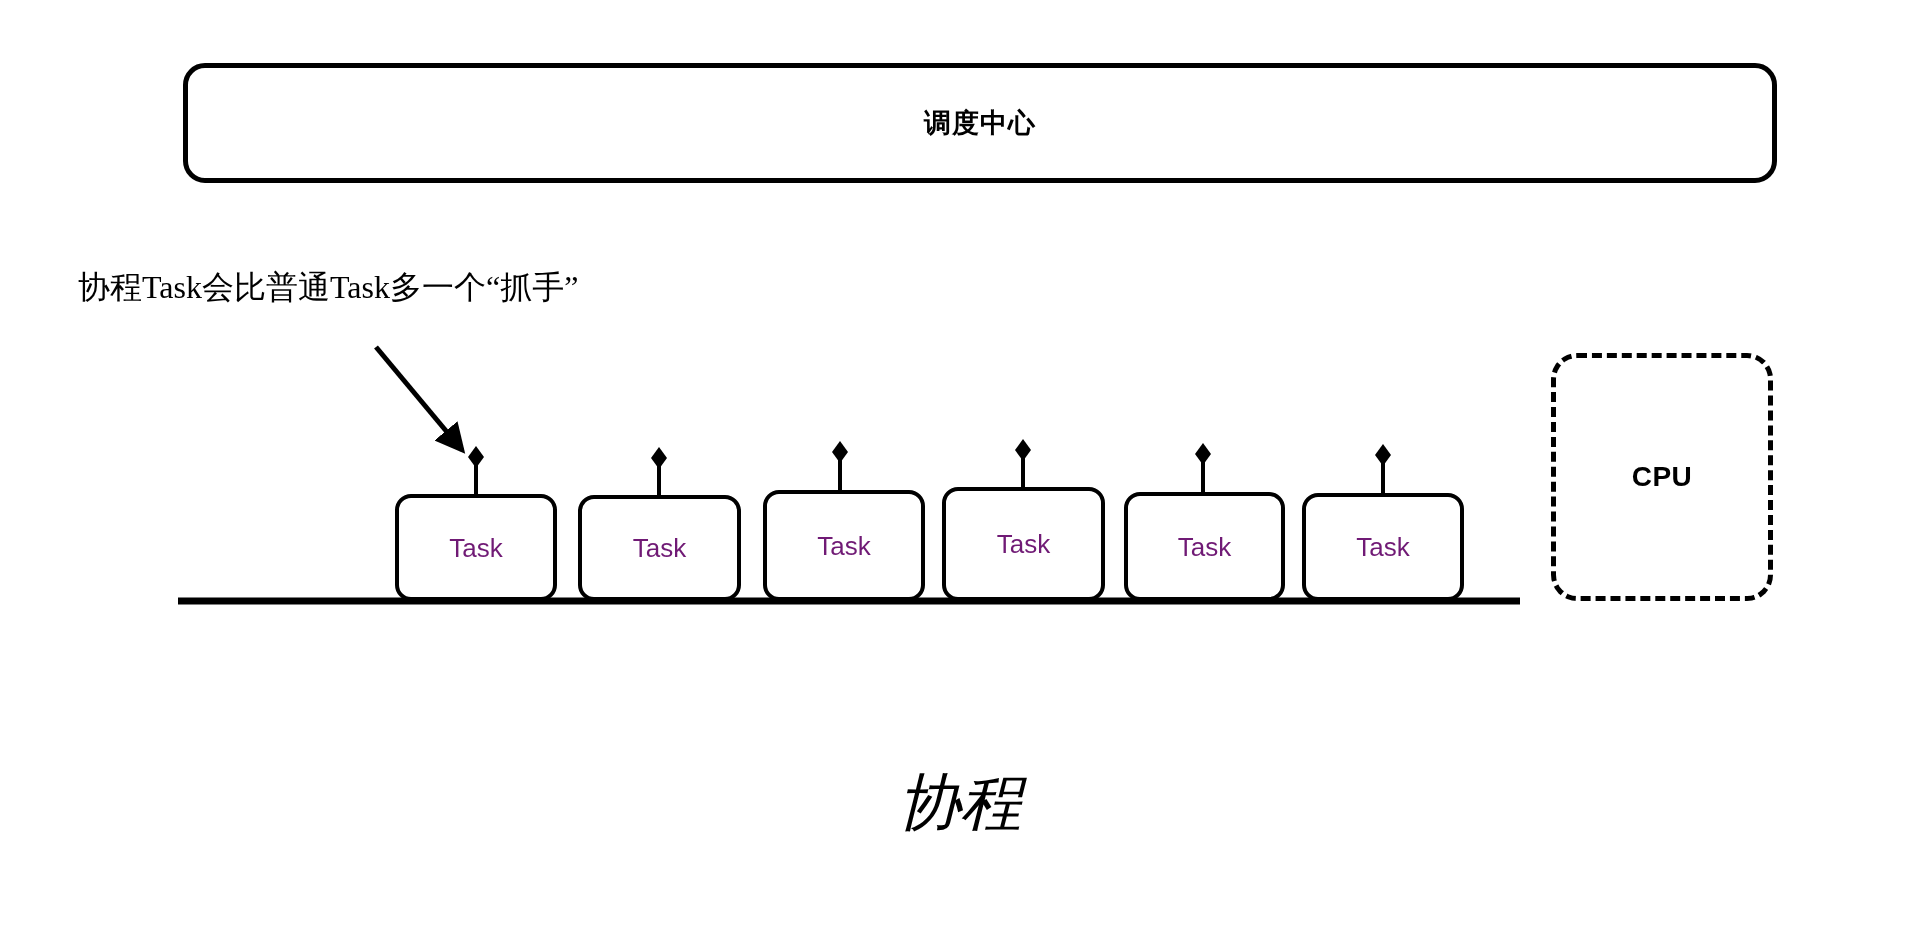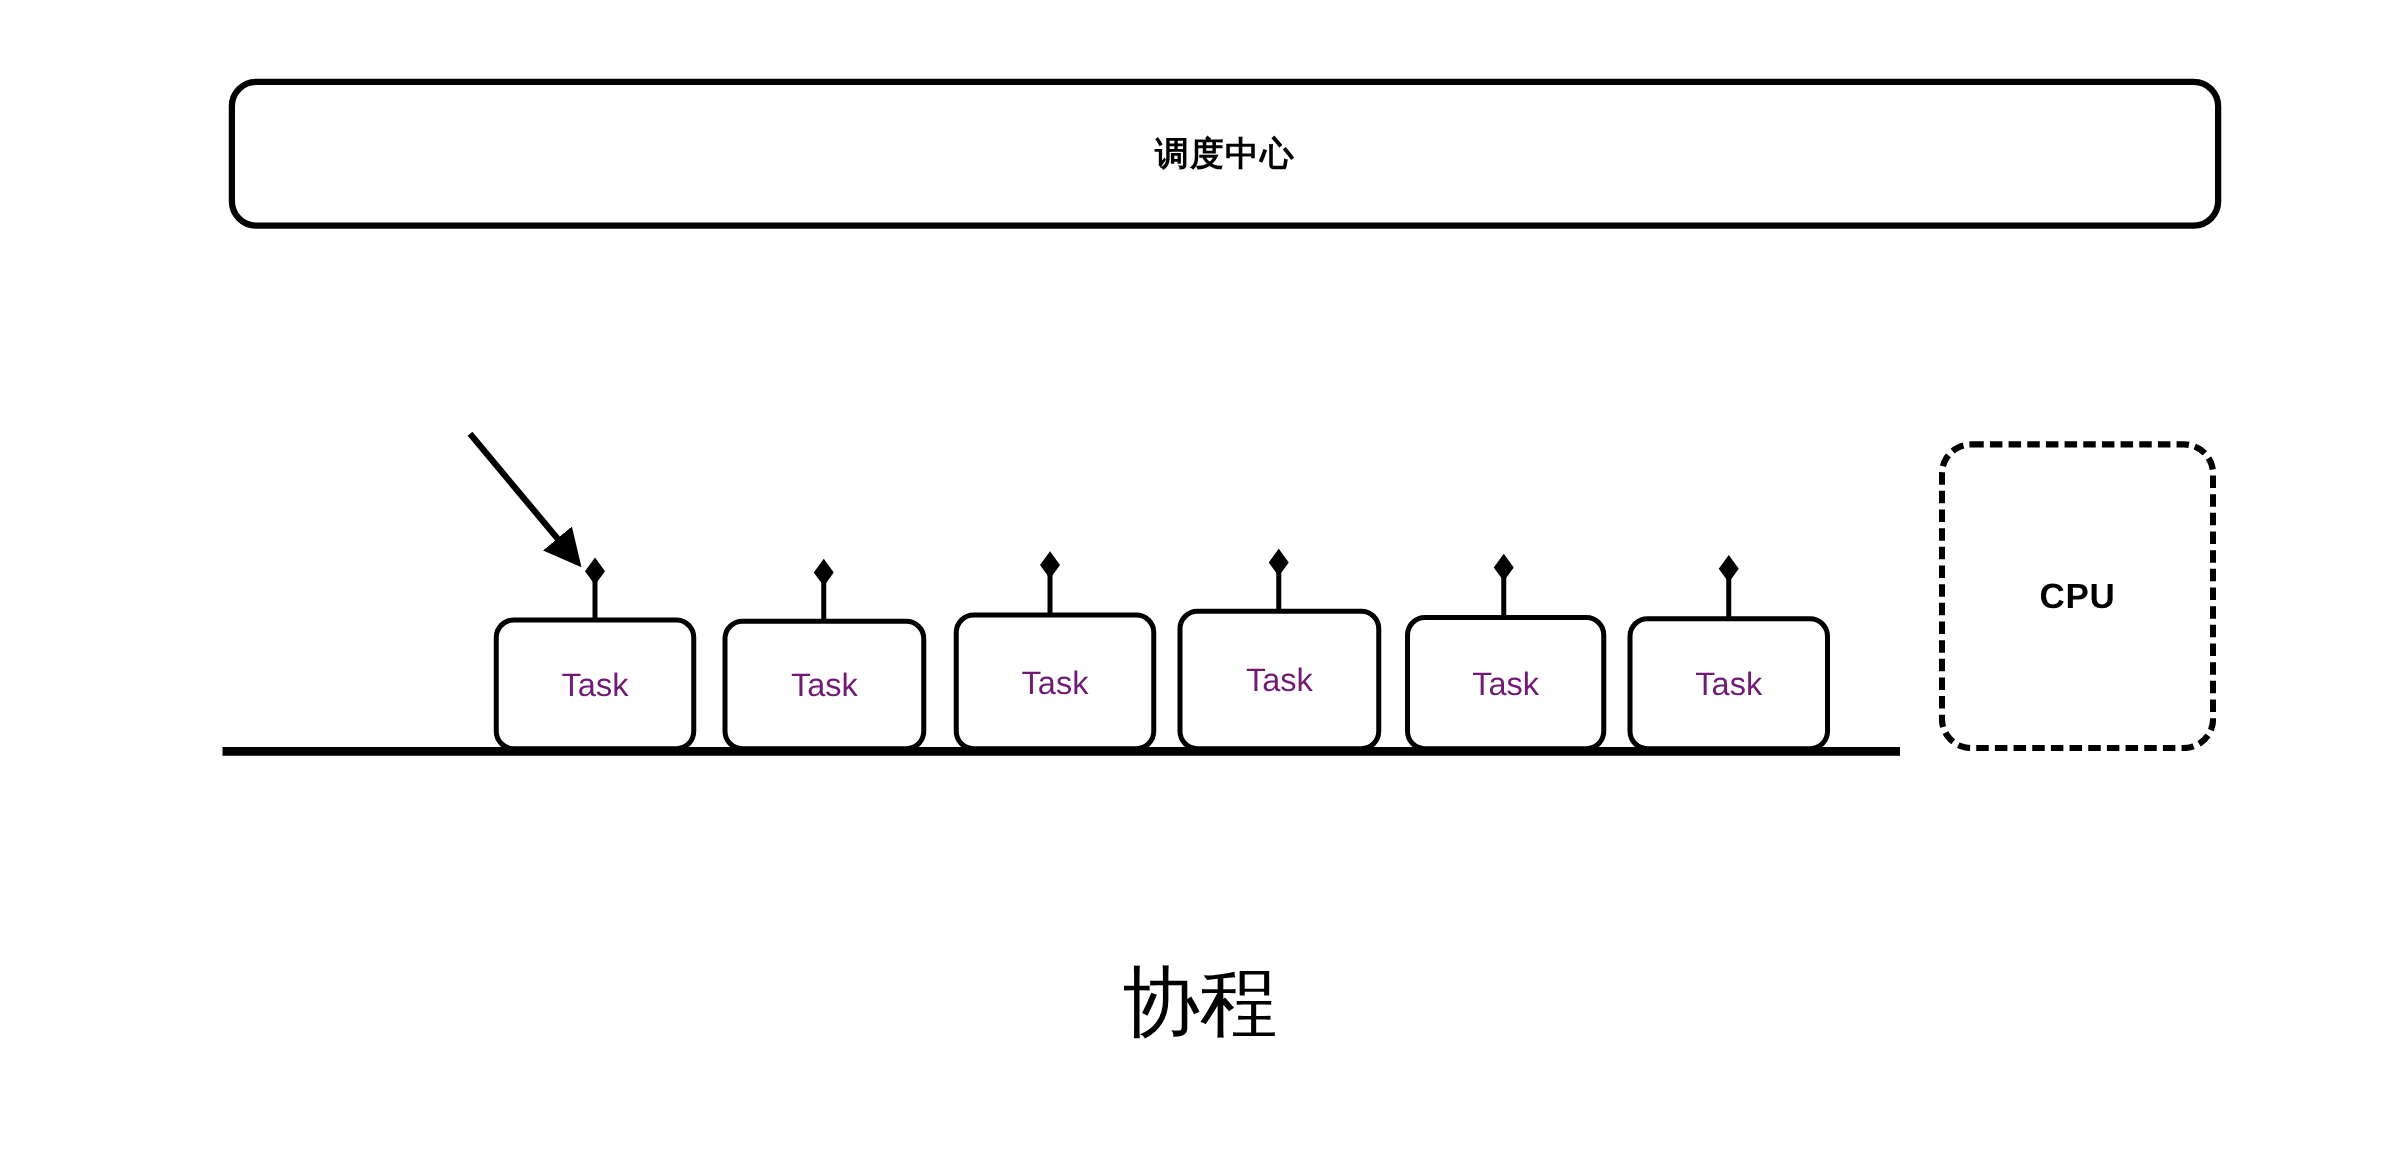--- a/index.html
+++ b/index.html
@@ -109,20 +109,21 @@
   .caption {
     position: absolute;
     left: 0;
     top: 772px;
     width: 1920px;
     text-align: center;
     font-family: "Liberation Serif", serif;
     font-size: 62px;
     color: #000000;
     line-height: 1;
+    font-style: italic;
   }
 </style>
 </head>
 <body>
 
 <div id="canvas">
 
   <svg id="svg-layer" viewBox="0 0 1920 937" xmlns="http://www.w3.org/2000/svg">
 
     <defs>
@@ -163,20 +164,21 @@
       <path d="M1383,444 L1391,455 L1383,466 L1375,455 Z" fill="#000000"></path>
     </g>
 
     <line x1="376" y1="347" x2="462" y2="450" stroke="#000000" stroke-width="5" marker-end="url(#arrowhead)"></line>
   </svg>
 
   <div class="sched-box">
     <span class="sched-label">调度中心</span>
   </div>
 
+  <div class="annotation">协程Task会比普通Task多一个“抓手”</div>
 
   <div class="task-box" style="left:395px; top:494px; width:162px; height:107px;">
     <span class="task-label">Task</span>
   </div>
   <div class="task-box" style="left:578px; top:495px; width:163px; height:106px;">
     <span class="task-label">Task</span>
   </div>
   <div class="task-box" style="left:763px; top:490px; width:162px; height:111px;">
     <span class="task-label">Task</span>
   </div>

